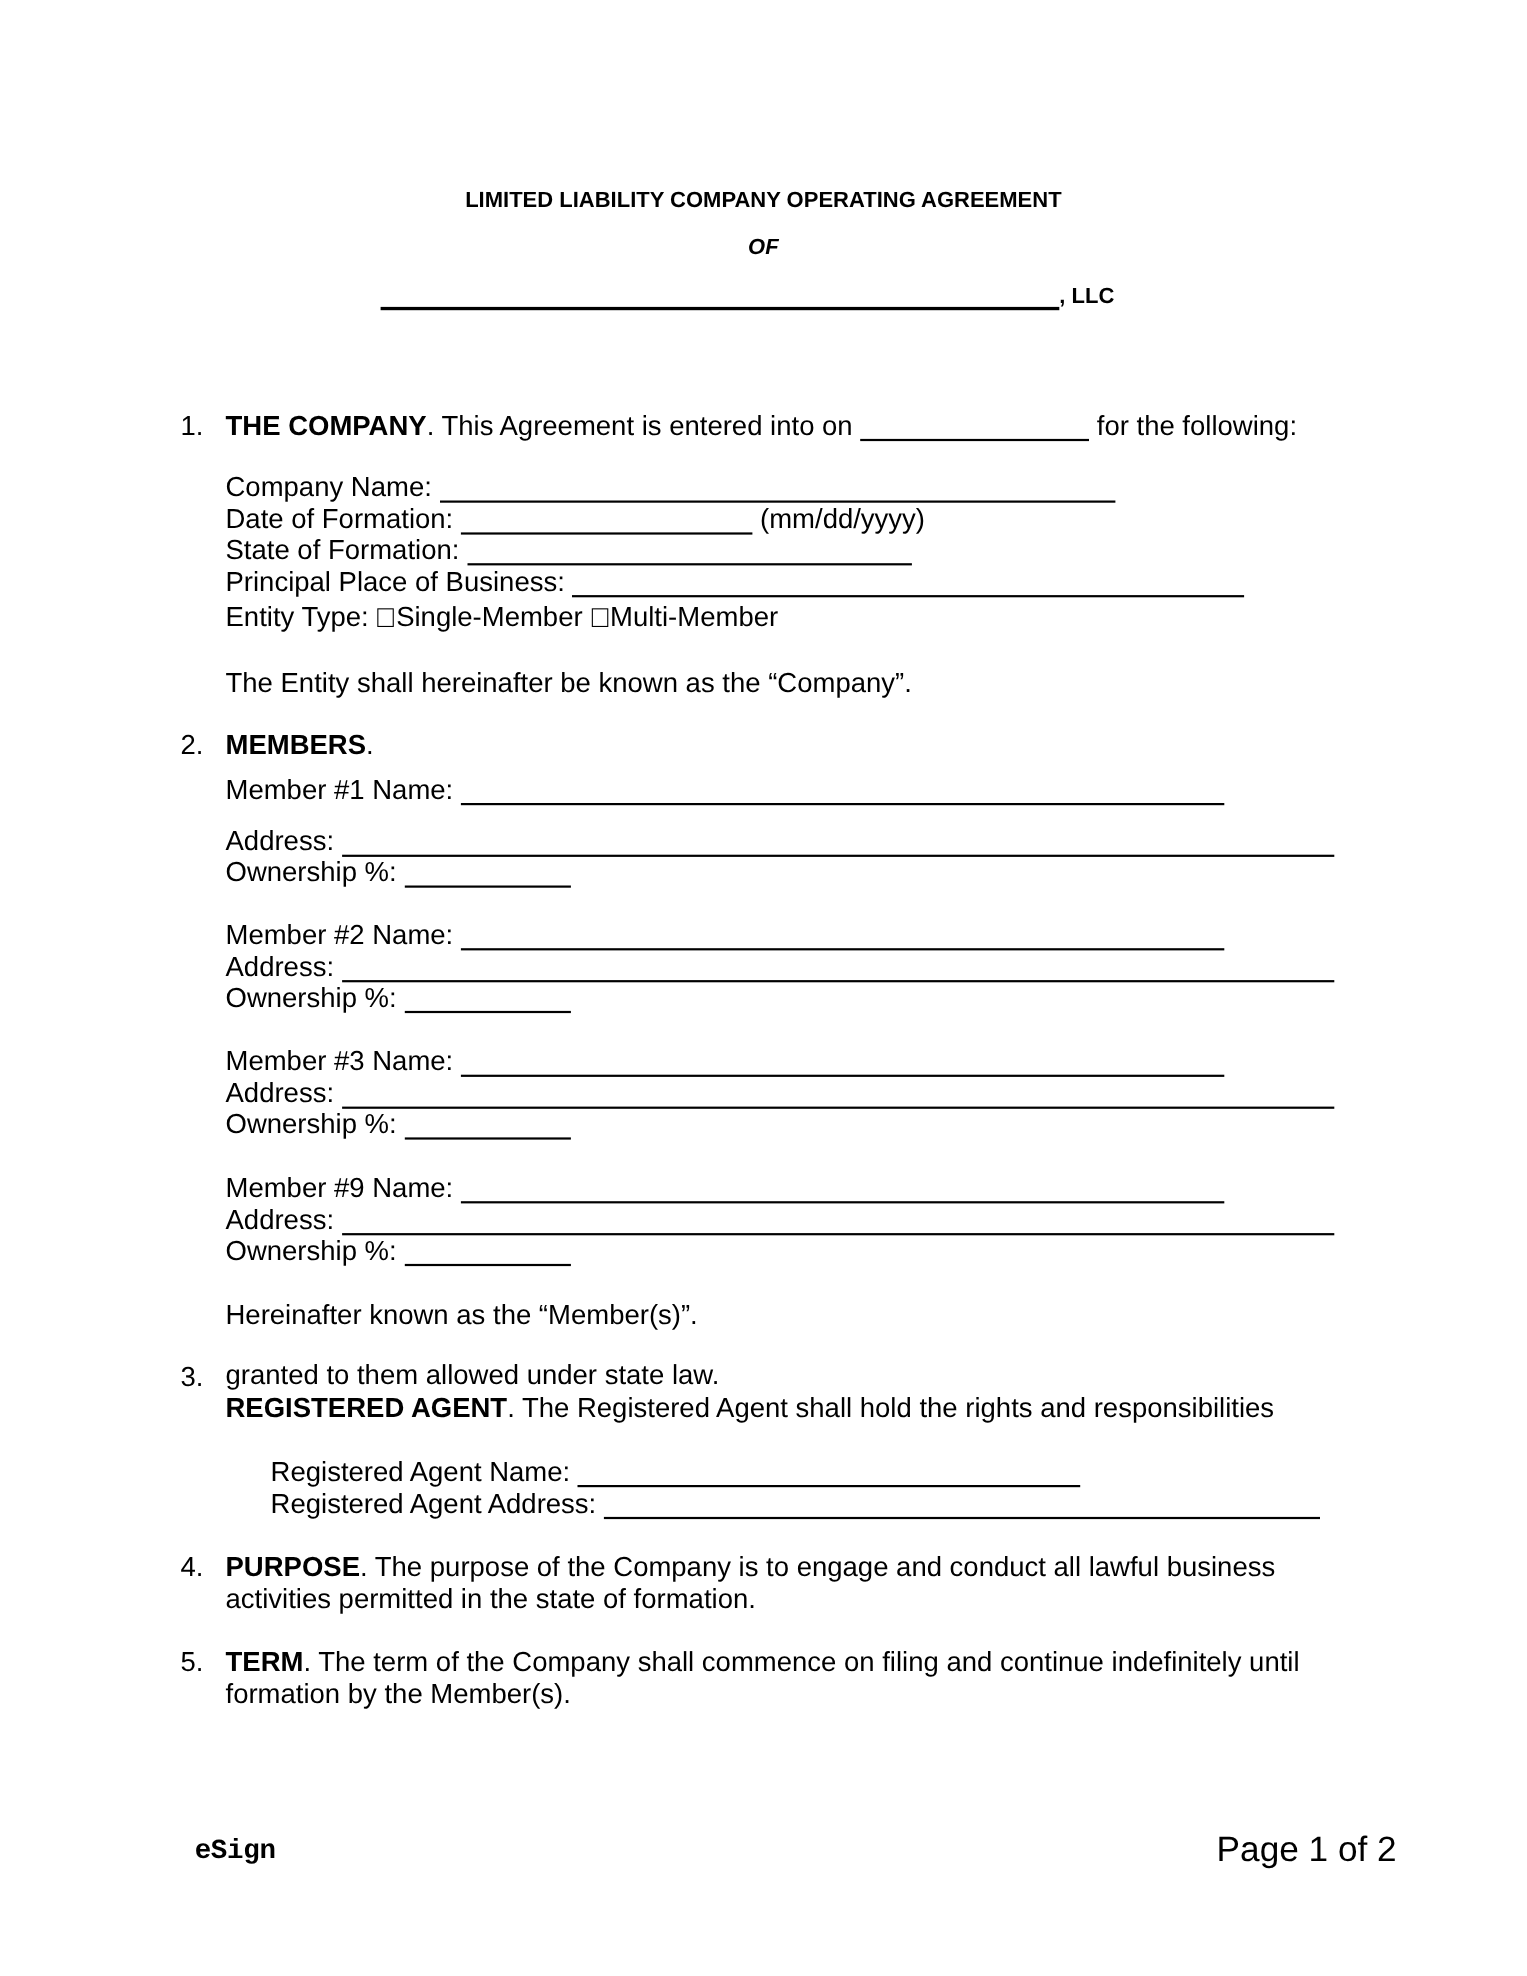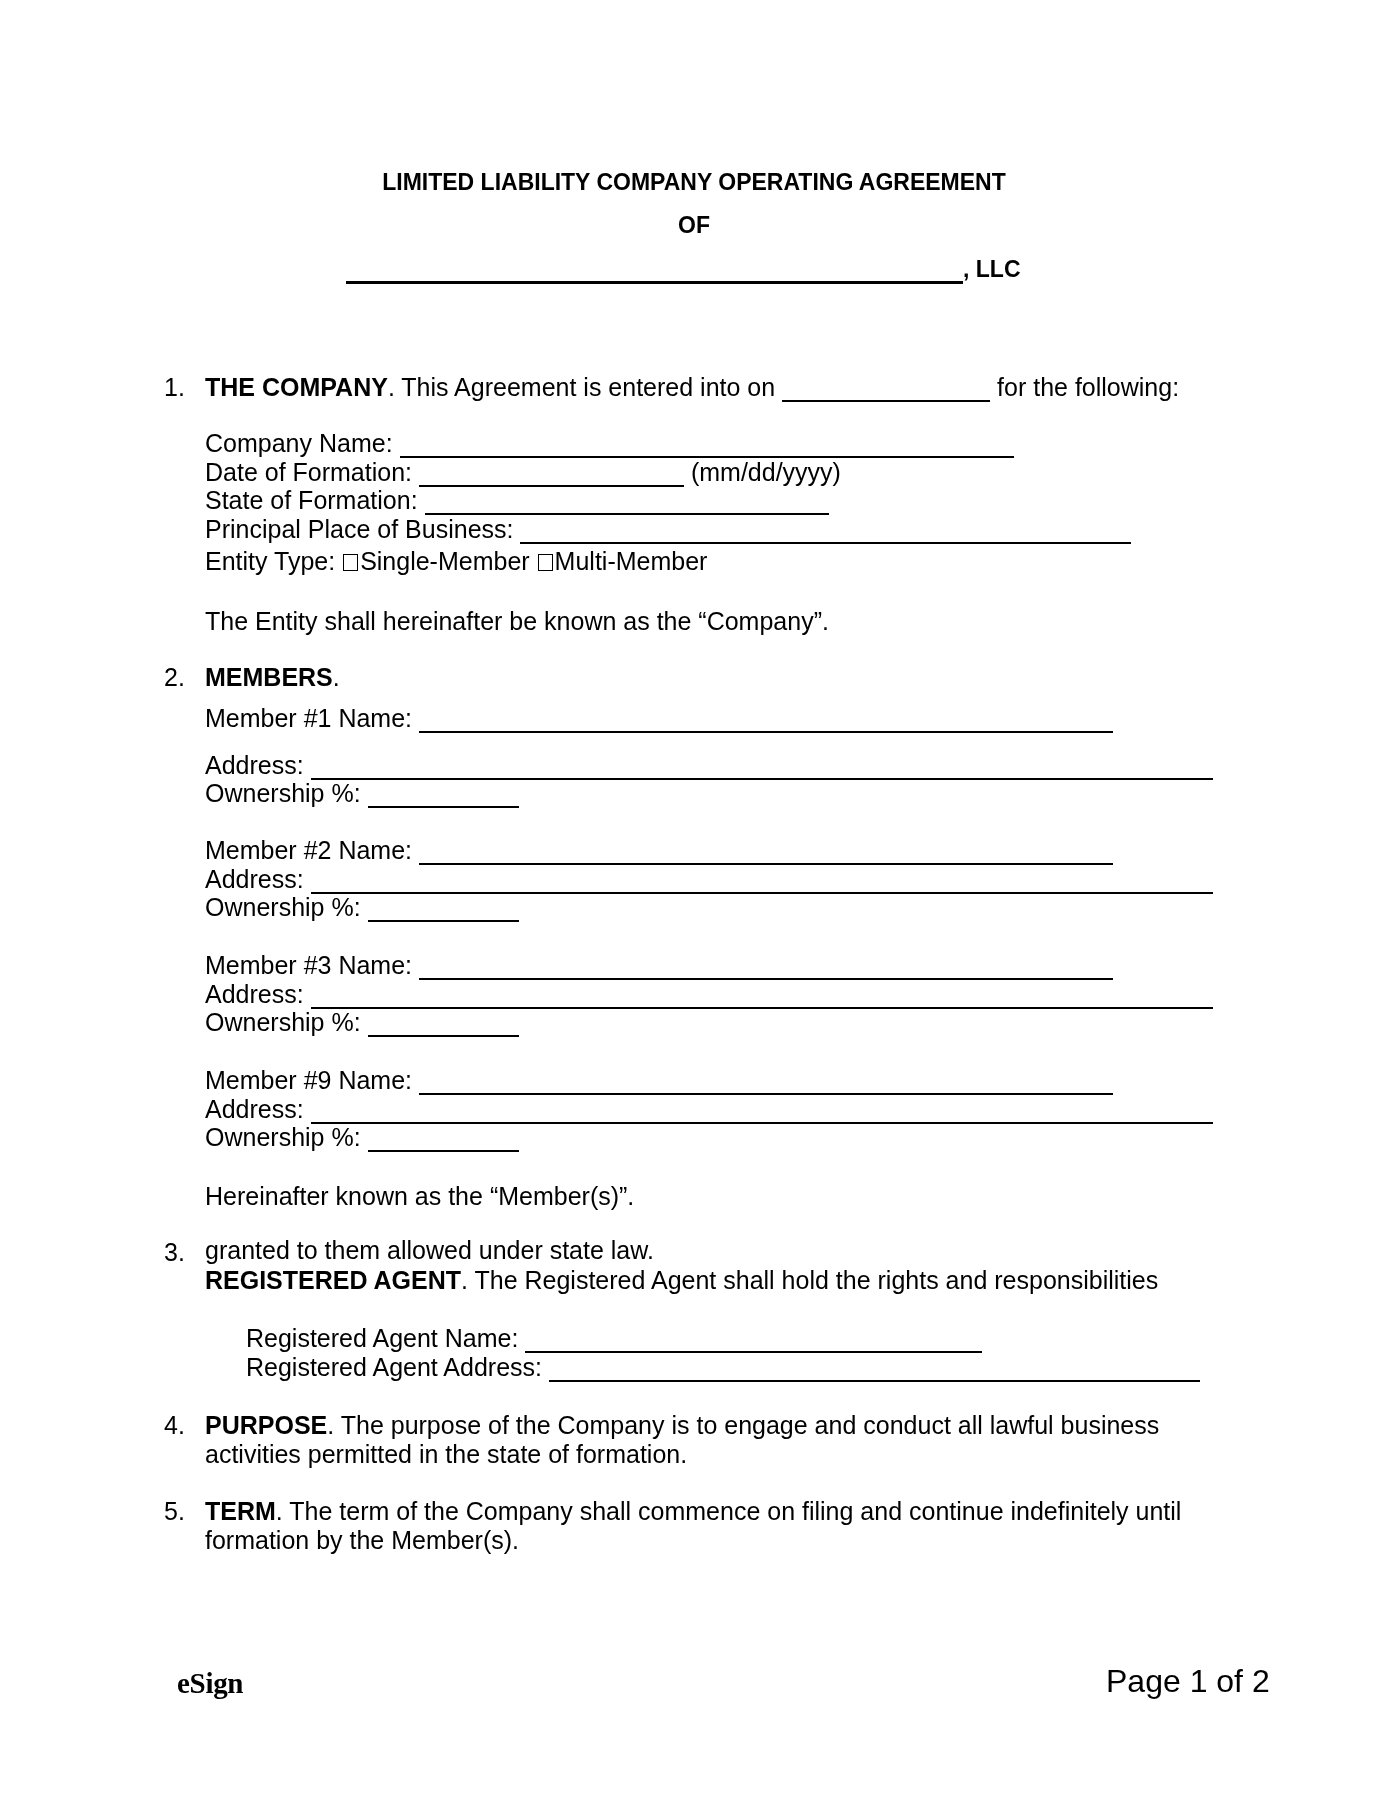--- a/index.html
+++ b/index.html
@@ -1,33 +1,33 @@
 <!DOCTYPE html>
 <html><head>
 <meta charset="utf-8">
 <style>
   html, body { margin: 0; padding: 0; background: #ffffff; }
   body { width: 1388px; height: 1796px; position: relative; overflow: hidden;
          font-family: "Liberation Sans", sans-serif; color: #000; }
   .ln { position: absolute; white-space: nowrap; font-size: 25px; line-height: 29px; }
   .title { position: absolute; left: 0; width: 1388px; text-align: center;
-           font-weight: bold; font-size: 23px; line-height: 36px; white-space: nowrap; }
+           font-weight: bold; font-size: 20px; line-height: 36px; white-space: nowrap; }
   .b { font-weight: bold; }
   .num { position: absolute; font-size: 25px; line-height: 29px; }
   .blank { display: inline-block; border-bottom: 2.6px solid #000; height: 22px; vertical-align: baseline; margin-bottom: -6px; }
   .tblank { display: inline-block; border-bottom: 3px solid #000; height: 28px; vertical-align: baseline; margin-bottom: -7px; }
   .box { display: inline-block; width: 15px; height: 17px; border: 1.5px solid #000; box-sizing: border-box; vertical-align: -1px; margin: 0 2px 0 1px; }
-  .footer-logo { position: absolute; left: 177px; top: 1666px; font-weight: bold; font-size: 29px; line-height: 34px; letter-spacing: -0.3px; font-family: Liberation Serif, serif; }
+  .footer-logo { position: absolute; left: 177px; top: 1666px; font-weight: bold; font-size: 25px; line-height: 34px; letter-spacing: -0.3px; font-family: Liberation Mono, monospace; }
   .footer-page { position: absolute; left: 1106px; top: 1666px; font-size: 32px; line-height: 30px; }
 </style>
 </head>
 <body>
 
 <div class="title" style="top:164px;">LIMITED LIABILITY COMPANY OPERATING AGREEMENT</div>
-<div class="title" style="top:207px;">OF</div>
+<div class="title" style="top:207px;font-style:italic;">OF</div>
 <div class="title" style="top:251px; left:346px; width:auto; text-align:left;">
   <span class="tblank" style="width:617px;"></span><span>, LLC</span>
 </div>
 
 <div class="num" style="left:164px; top:373px;">1.</div>
 <div class="ln" style="left:205px; top:373px;">
   <span class="b">THE COMPANY</span><span>. This Agreement is entered into on</span>
   <span class="blank" style="width:208px;"></span>
   <span>for the following:</span>
 </div>

